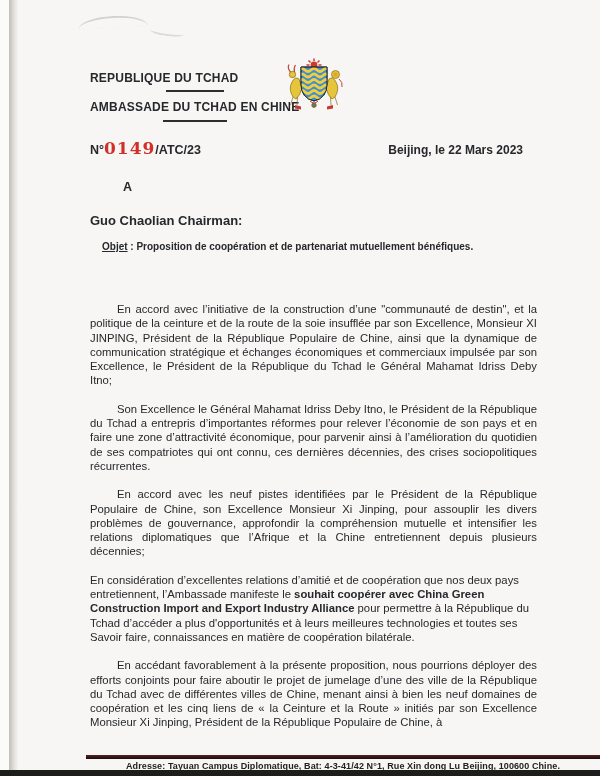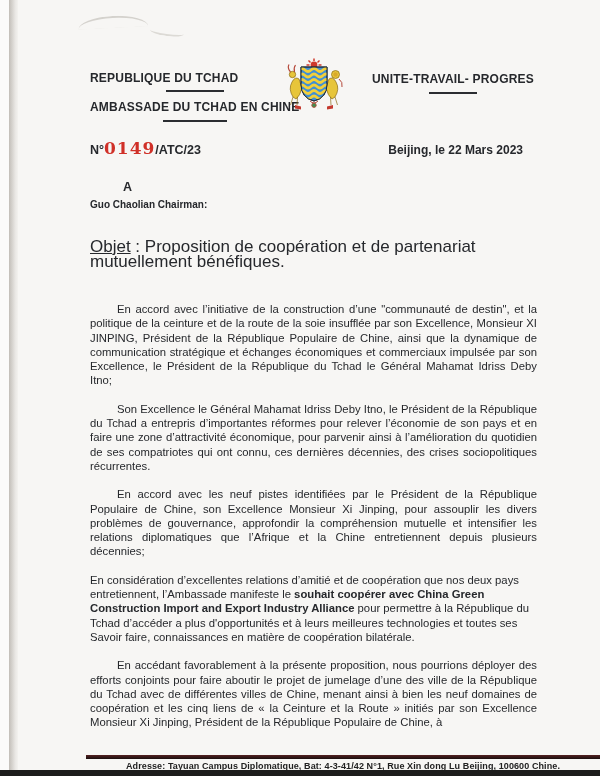--- a/index.html
+++ b/index.html
@@ -29,25 +29,25 @@
   .emblem{position:absolute;left:283px;top:58px;width:62px;height:52px;}
   
   .ref-row{position:absolute;left:90px;top:138px;right:63px;display:flex;
     justify-content:space-between;align-items:baseline;gap:16px;}
   .ref-no{font-weight:bold;font-size:12.5px;}
   .ref-num{font-family:"DejaVu Serif",serif;font-weight:bold;font-size:17px;letter-spacing:1px;}
   .ref-date{font-weight:bold;font-size:12px;padding-right:14px;}
   
   .recipient{position:absolute;left:90px;top:180px;font-weight:bold;}
   .rec-a{font-size:12.5px;margin-left:33px;}
-  .rec-name{font-size:10px;margin-top:5px;}
+  .rec-name{font-size:13px;margin-top:19px;}
   .rec-org{font-size:11.5px;margin-top:1px;}
   
-  .subject{position:absolute;left:90px;top:239px;width:447px;
-    font-weight:normal;font-size:17px;line-height:15px;}
+  .subject{position:absolute;left:102px;top:239px;width:447px;
+    font-weight:bold;font-size:10px;line-height:15px;}
   .subject-label{text-decoration:underline;}
   
   .body-block{position:absolute;left:90px;top:302px;width:447px;
     font-size:11.3px;line-height:14.3px;}
   .body-block p{margin:0 0 14px;text-align:justify;text-indent:27px;}
   .body-block p.flush{text-indent:0;text-align:left;}
   .body-block p:last-child{margin-bottom:0;}
   .b{font-weight:bold;}
   
   .footer-line{position:absolute;left:86px;right:0;top:755px;height:4px;
@@ -119,24 +119,20 @@
       <path d="M18 9 H44 V26 Q44 40 31 43 Q18 40 18 26 Z" fill="none" stroke="#23313f" stroke-width="1"></path>
 
       <path d="M27 43 q4 4 8 0" stroke="#b5483a" stroke-width="1" fill="none"></path>
       <circle cx="31" cy="47.2" r="2.2" fill="#3f8f4f" stroke="#b5483a" stroke-width="0.9"></circle>
 
       <path d="M12 47 l6 1.5 v3 l-6 -1 z" fill="#c43a2e"></path>
       <path d="M50 47 l-6 1.5 v3 l6 -1 z" fill="#c43a2e"></path>
     </svg>
   </div>
 
-  <div class="hdr-right">
-    <div class="hdr-org">UNITE-TRAVAIL- PROGRES</div>
-    <div class="rule rule3"></div>
-  </div>
 
   <div class="ref-row">
     <div class="ref-no"><span>N°</span><span class="ref-num" style="color: rgb(208, 48, 40);">0149</span><span>/ATC/23</span></div>
     <div class="ref-date">Beijing, le 22 Mars 2023</div>
   </div>
 
   <div class="recipient">
     <div class="rec-a">A</div>
     <div class="rec-name">Guo Chaolian Chairman:</div>
   </div>

